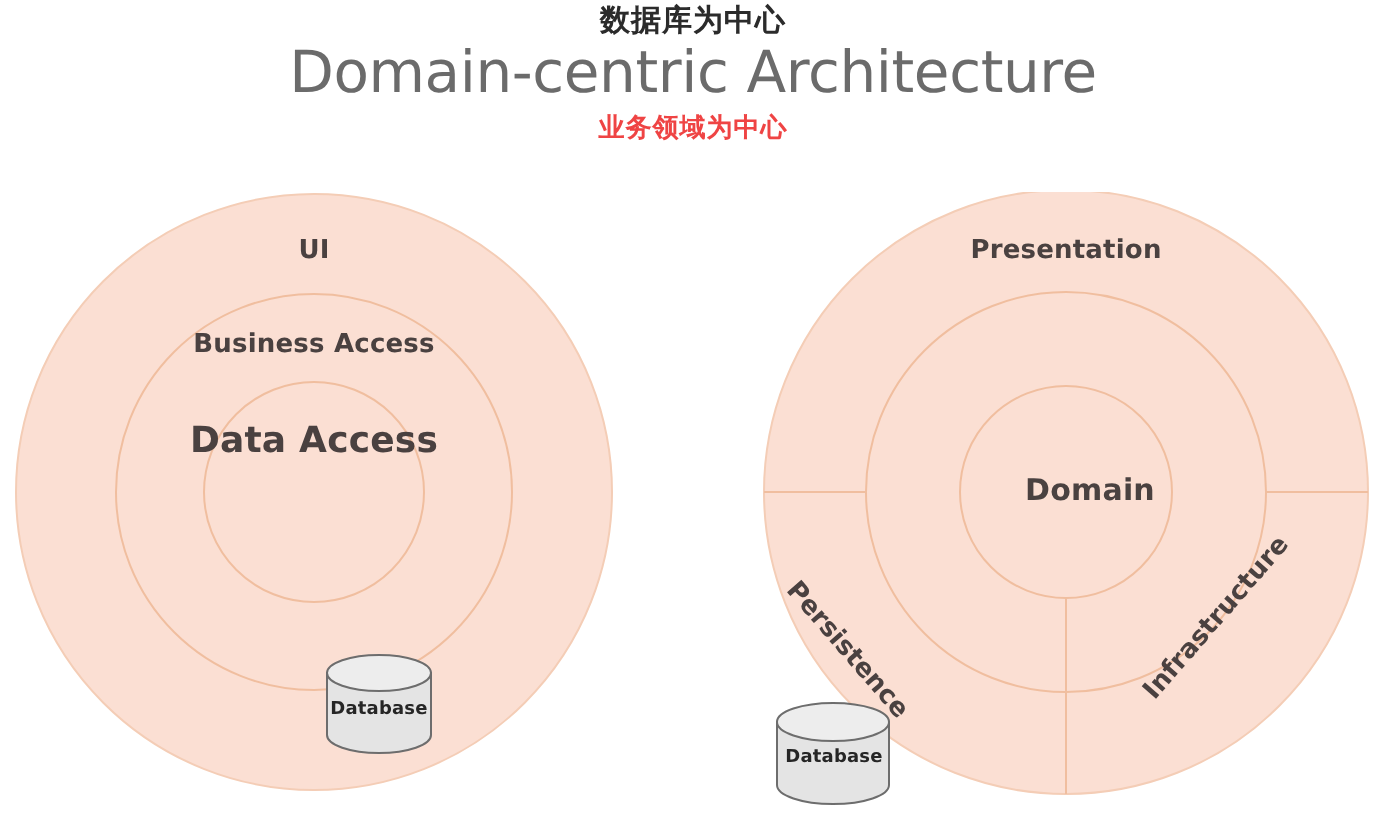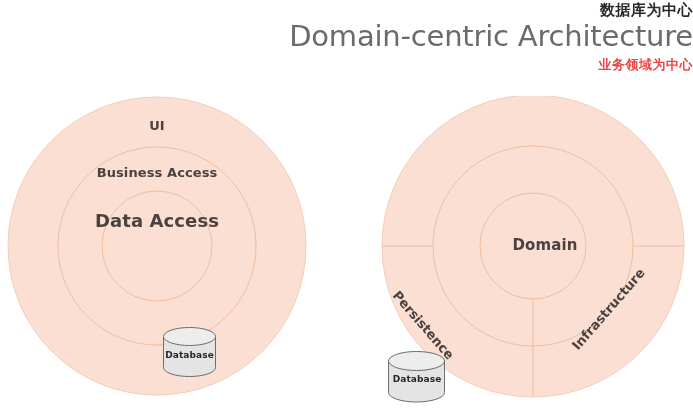--- a/index.html
+++ b/index.html
@@ -14,21 +14,21 @@
     overflow: hidden;
     font-family: "Liberation Sans", "DejaVu Sans", sans-serif;
   }
 
   
   #title-block {
     position: absolute;
     left: 0;
     top: 0;
     width: 693px;
-    text-align: right;
+    text-align: center;
   }
   #cn-top {
     font-family: "DejaVu Sans", "Liberation Sans", sans-serif;
     font-size: 15px;
     font-weight: 700;
     color: #2b2b2b;
     line-height: 20px;
     letter-spacing: 0.5px;
   }
   #main-title {
@@ -159,20 +159,21 @@
   <svg width="320" height="314" viewBox="0 0 320 314">
     <circle cx="160" cy="150" r="151" fill="#FBDFD3" stroke="#F4CDB6" stroke-width="1"></circle>
     <circle cx="160" cy="150" r="100" fill="none" stroke="#F0BE9F" stroke-width="1"></circle>
     <circle cx="160" cy="150" r="53" fill="none" stroke="#F0BE9F" stroke-width="1"></circle>
 
     <line x1="9" y1="150" x2="60" y2="150" stroke="#F0BE9F" stroke-width="1"></line>
     <line x1="260" y1="150" x2="311" y2="150" stroke="#F0BE9F" stroke-width="1"></line>
     <line x1="160" y1="203" x2="160" y2="301" stroke="#F0BE9F" stroke-width="1"></line>
   </svg>
 
+  <div class="ring-label" id="lbl-presentation">Presentation</div>
   <div class="ring-label" id="lbl-domain">Domain</div>
 
   <div class="curved-label" id="lbl-persistence">Persistence</div>
   <div class="curved-label" id="lbl-infrastructure">Infrastructure</div>
 </div>
 
 <div class="db-cylinder" id="db-bottom">
   <svg width="62" height="52" viewBox="0 0 62 52">
     <path d="M2.5 10 L2.5 41.5 A28 9.5 0 0 0 58.5 41.5 L58.5 10 Z" fill="#E4E4E4" stroke="#6d6d6d" stroke-width="1"></path>
     <ellipse cx="30.5" cy="10" rx="28" ry="9.5" fill="#EDEDED" stroke="#6d6d6d" stroke-width="1"></ellipse>

